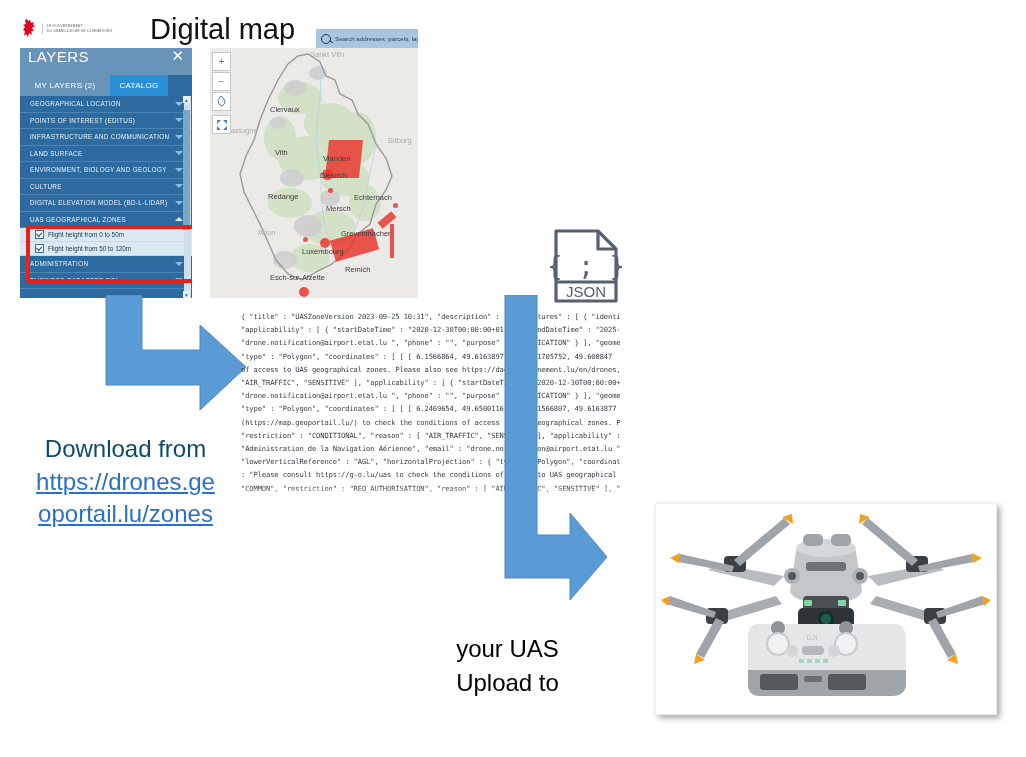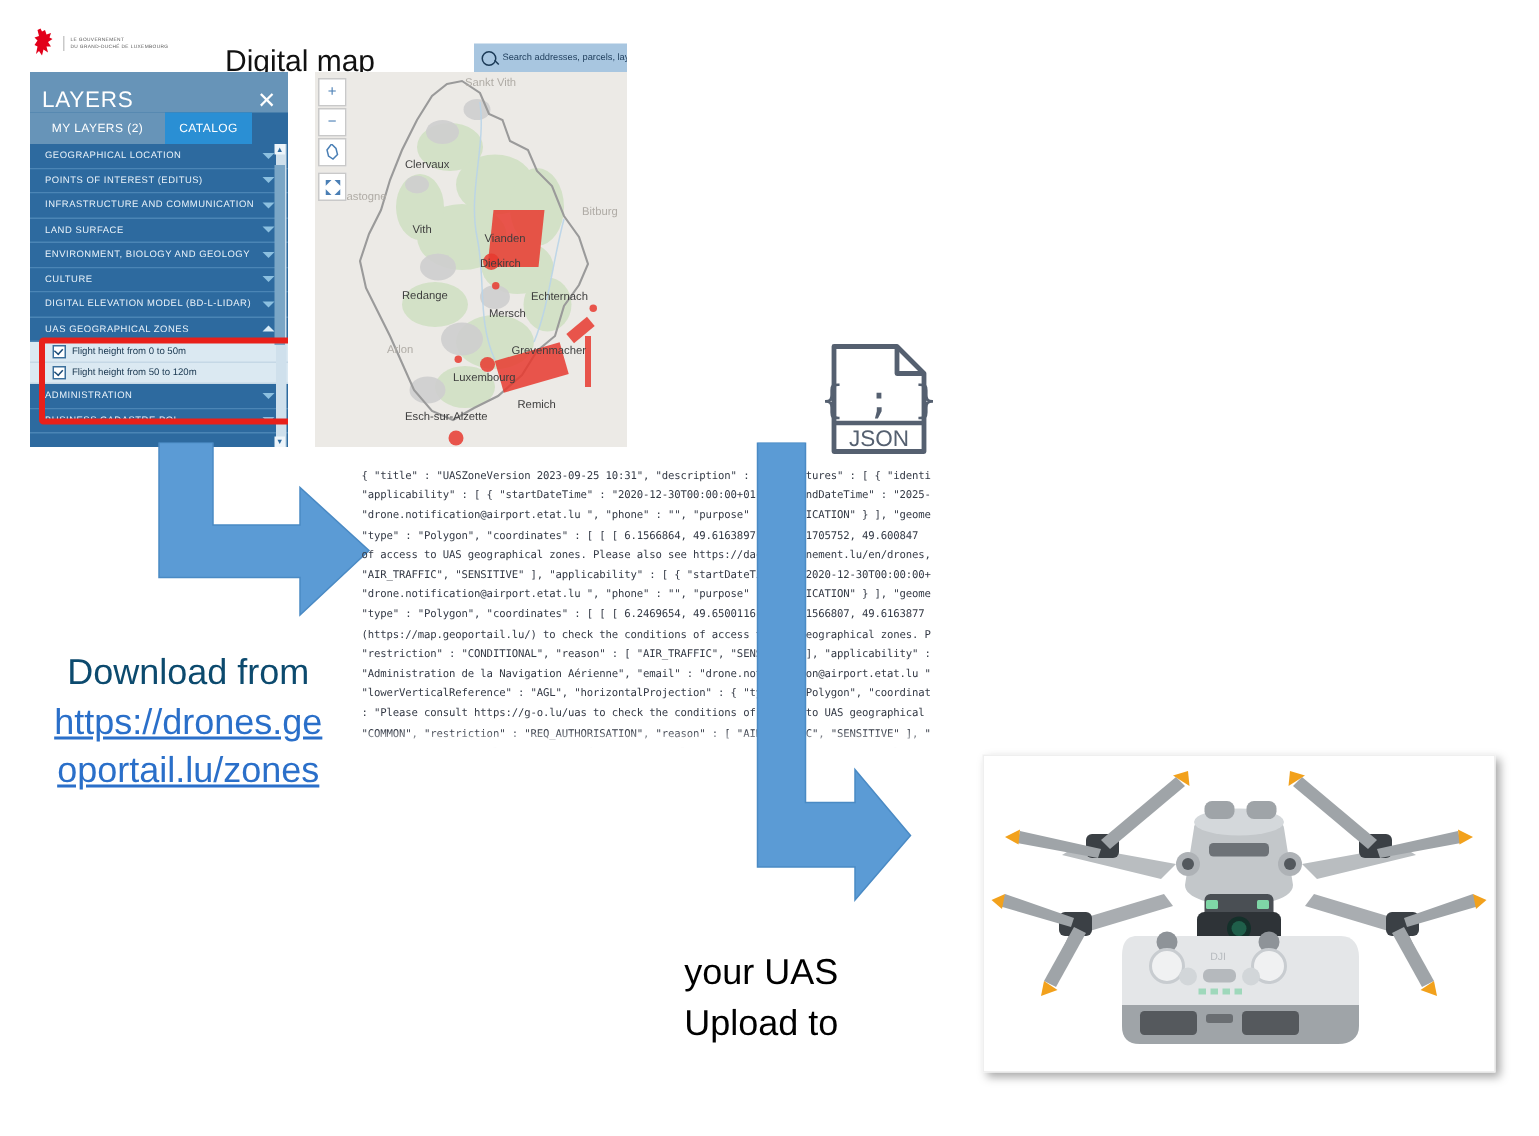--- a/index.html
+++ b/index.html
@@ -10,39 +10,39 @@
   }
   .abs{position:absolute;}
 
   
   #geoportal{left:20px;top:10px;width:398px;height:288px;background:#fff;overflow:hidden;}
   #gp-header{position:absolute;left:0;top:0;width:398px;height:38px;background:#ffffff;}
   #gp-logo{position:absolute;left:2px;top:4px;width:105px;height:30px;display:flex;align-items:center;gap:4px;}
   .lion{width:16px;height:22px;position:relative;flex:0 0 16px;}
   .lion svg{display:block;}
   .logo-text{font-size:3.2px;line-height:4.6px;color:#5a5a5a;letter-spacing:.25px;border-left:1px solid #c9c9c9;padding-left:4px;}
-  #gp-title{position:absolute;left:130px;top:12px;font-size:20px;line-height:38px;color:#111;white-space:nowrap;}
+  #gp-title{position:absolute;left:130px;top:0px;font-size:29px;line-height:38px;color:#111;white-space:nowrap;}
   #gp-search{position:absolute;left:296px;top:19px;width:122px;height:19px;background:#a8c6e0;display:flex;align-items:center;padding-left:5px;gap:4px;overflow:hidden;}
   #gp-search .mag{width:8px;height:8px;border:1.3px solid #1b3a57;border-radius:50%;position:relative;flex:0 0 8px;}
   #gp-search .mag:after{content:"";position:absolute;width:4px;height:1.3px;background:#1b3a57;transform:rotate(45deg);right:-3px;bottom:0px;}
   #gp-search .ph{font-size:6.2px;color:#22415f;white-space:nowrap;}
 
   
   #gp-map{position:absolute;left:190px;top:38px;width:208px;height:250px;background:#e9e7e3;overflow:hidden;}
   #gp-map .landmass{position:absolute;left:-30px;top:-20px;width:290px;height:300px;}
   .map-label{position:absolute;font-size:7.5px;color:#3d3d3d;white-space:nowrap;}
   .map-label.far{color:#b0aca6;}
   .redzone{position:absolute;background:#e8392f;opacity:.85;}
   #gp-mapctrl{position:absolute;left:2px;top:4px;width:17px;}
   .mapbtn{width:17px;height:17px;background:#fff;border:1px solid #c9c9c9;margin-bottom:1px;display:flex;align-items:center;justify-content:center;color:#4a7fb5;font-size:10px;line-height:1;}
   .mapbtn.sq{margin-top:4px;background:#fff;}
 
   
   #gp-layers{position:absolute;left:0px;top:38px;width:172px;height:250px;background:#2d6a9f;overflow:hidden;}
-  #lp-title{height:27px;display:flex;align-items:flex-end;justify-content:space-between;padding:0 8px;background:#6794b8;}
+  #lp-title{height:27px;display:flex;align-items:flex-start;justify-content:space-between;padding:0 8px;background:#6794b8;}
   #lp-title .t{font-size:15px;color:#fff;letter-spacing:.5px;}
   #lp-title .x{font-size:15px;color:#fff;line-height:1;}
   #lp-tabs{display:flex;height:21px;}
   .lp-tab{font-size:8px;color:#fff;display:flex;align-items:center;justify-content:center;letter-spacing:.3px;}
   .lp-tab.mine{background:#6794b8;flex:0 0 90px;}
   .lp-tab.cat{background:#2a8fd4;flex:0 0 58px;}
   #lp-list{position:relative;height:202px;overflow:hidden;}
   .cat-row{height:15.5px;border-bottom:1px solid #4b85b5;display:flex;align-items:center;justify-content:space-between;padding:0 9px 0 10px;background:#2d6a9f;}
   .cat-row .nm{font-size:6.3px;color:#eaf3fa;letter-spacing:.35px;white-space:nowrap;}
   .caret{width:0;height:0;border-left:4px solid transparent;border-right:4px solid transparent;border-top:4px solid #8cc0e0;}

